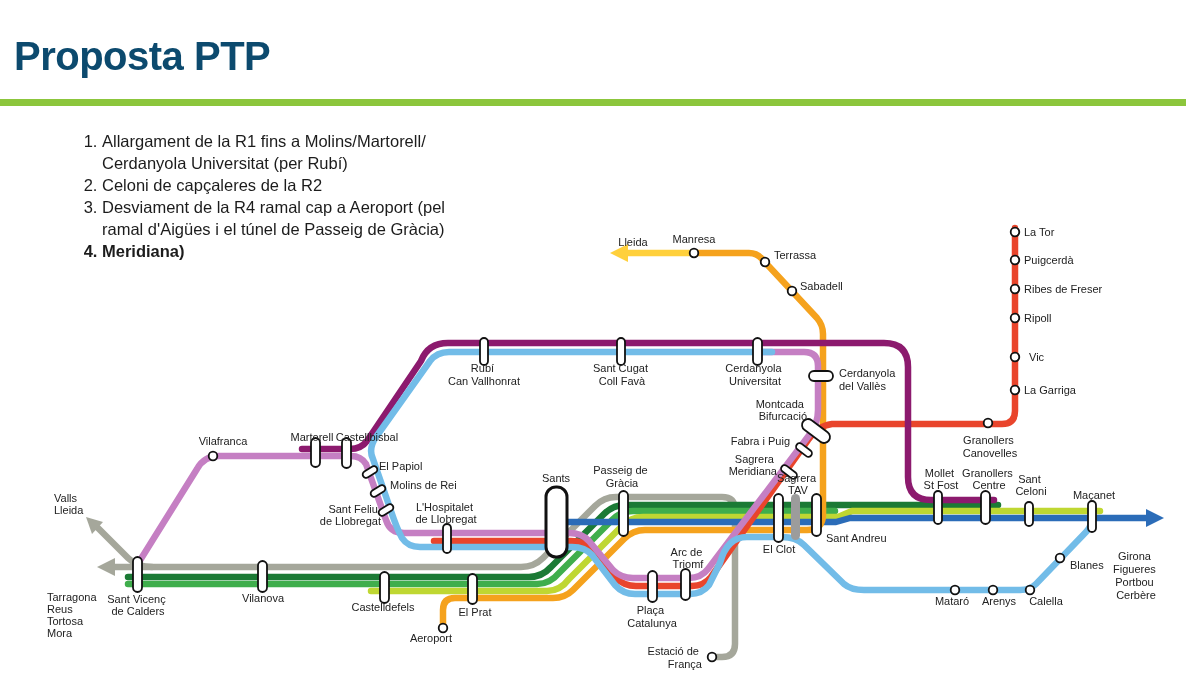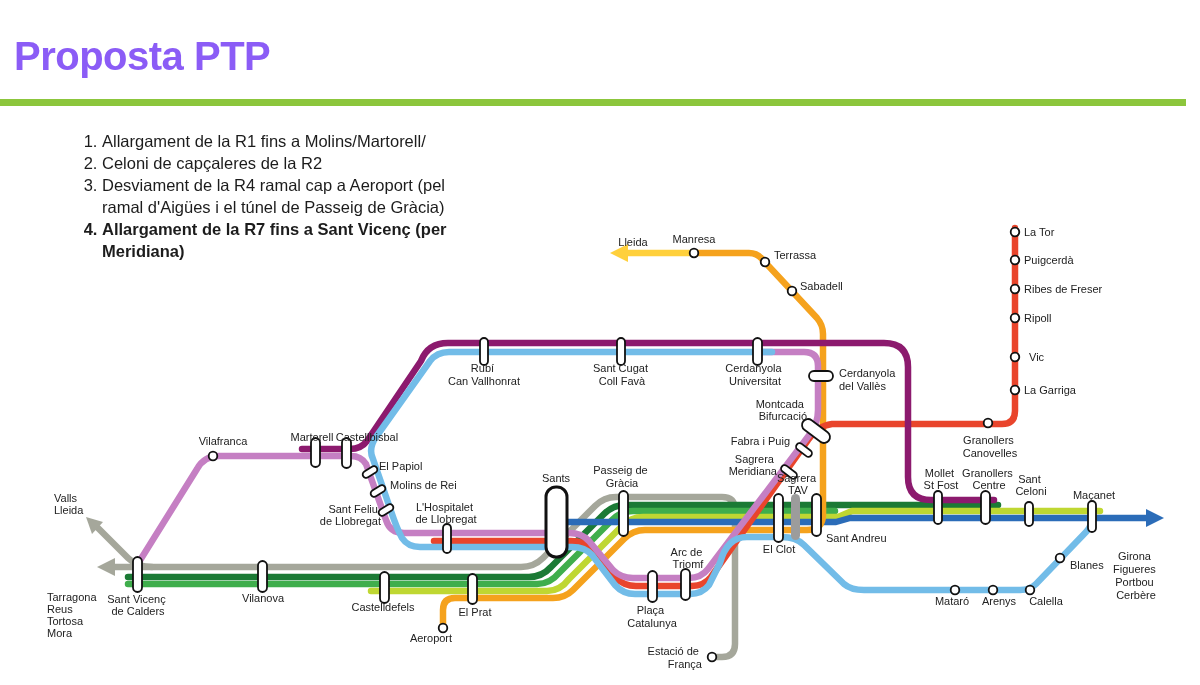--- a/index.html
+++ b/index.html
@@ -1,48 +1,48 @@
 <!DOCTYPE html>
 <html><head>
 <meta charset="utf-8">
 <style>
   html,body { margin:0; padding:0; background:#fff; }
   .slide { position:relative; width:1200px; height:685px; background:#ffffff; overflow:hidden;
            font-family:"Liberation Sans", sans-serif; }
-  .title { position:absolute; left:14px; top:34px; font-size:40px; font-weight:bold; color:#8b5cf6;
+  .title { position:absolute; left:14px; top:34px; font-size:40px; font-weight:bold; color:#0c4a6e;
            letter-spacing:-0.5px; }
   .accent-bar { position:absolute; left:0; top:99px; width:1186px; height:7px; background:#8CC63C; }
   .proposal-list { position:absolute; left:76px; top:130px; width:478px; margin:0;
                    padding:0 0 0 26px; font-size:16.5px; line-height:22px; color:#1c1c1c; }
   .proposal-list li { margin:0; padding:0; }
   .proposal-list li.bold { font-weight:bold; }
   .proposal-list span { display:block; }
   .map-svg { position:absolute; left:0; top:0; }
   .map-svg text { font-family:"Liberation Sans", sans-serif; font-size:11px; fill:#222; }
 </style>
 </head>
 <body>
 
 <div class="slide">
   <div class="title">Proposta PTP</div>
   <div class="accent-bar"></div>
 
   <ol class="proposal-list">
     <li>
       <span>Allargament de la R1 fins a Molins/Martorell/</span>
+      <span>Cerdanyola Universitat (per Rubí)</span>
     </li>
     <li>
       <span>Celoni de capçaleres de la R2</span>
     </li>
     <li>
       <span>Desviament de la R4 ramal cap a Aeroport (pel</span>
       <span>ramal d'Aigües i el túnel de Passeig de Gràcia)</span>
     </li>
     <li class="bold">
-      <span>Allargament de la R7 fins a Sant Vicenç (per</span>
       <span>Meridiana)</span>
     </li>
   </ol>
 
   <svg class="map-svg" width="1200" height="685" viewBox="0 0 1200 685">
     <g fill="none" stroke-linecap="round" stroke-linejoin="round" stroke-width="6.5">
 
       <path d="M 712 657 L 722 657 Q 735 657 735 644 L 735 510 Q 735 497 722 497 L 616 497 Q 604 497 595 506 L 543 558 Q 534 567 521 567 L 112 567" stroke="#A5A79B"></path>
       <path d="M 152 567 Q 137 567 128 558 L 94 524" stroke="#A5A79B"></path>
 

